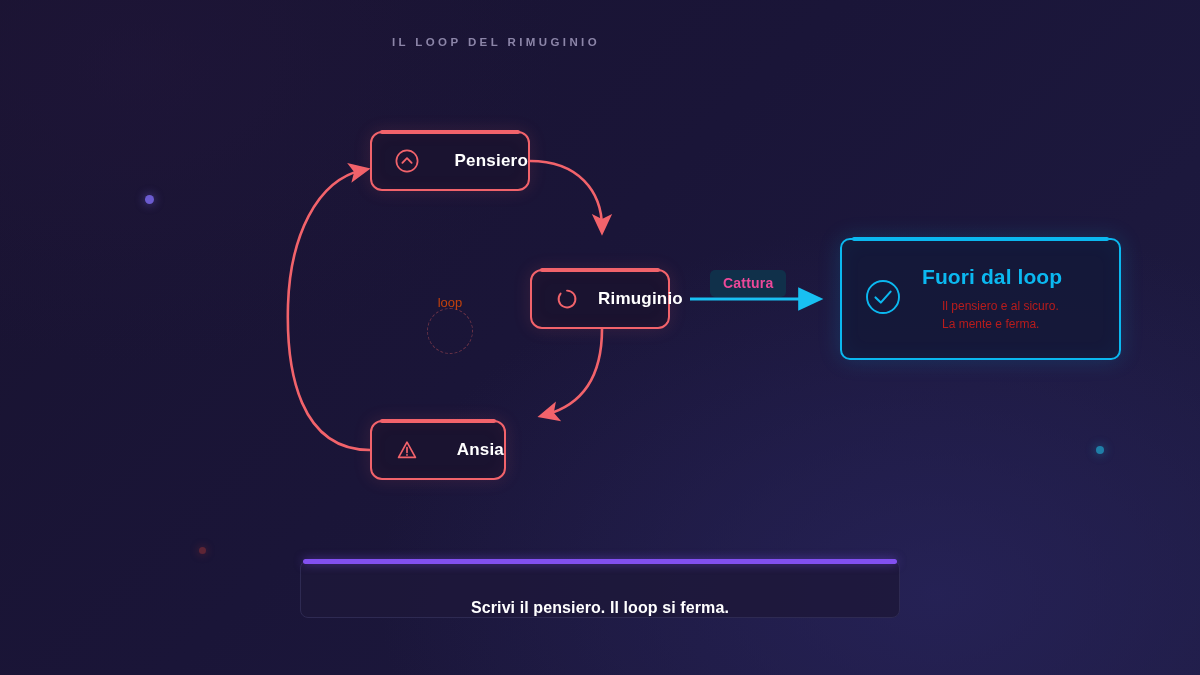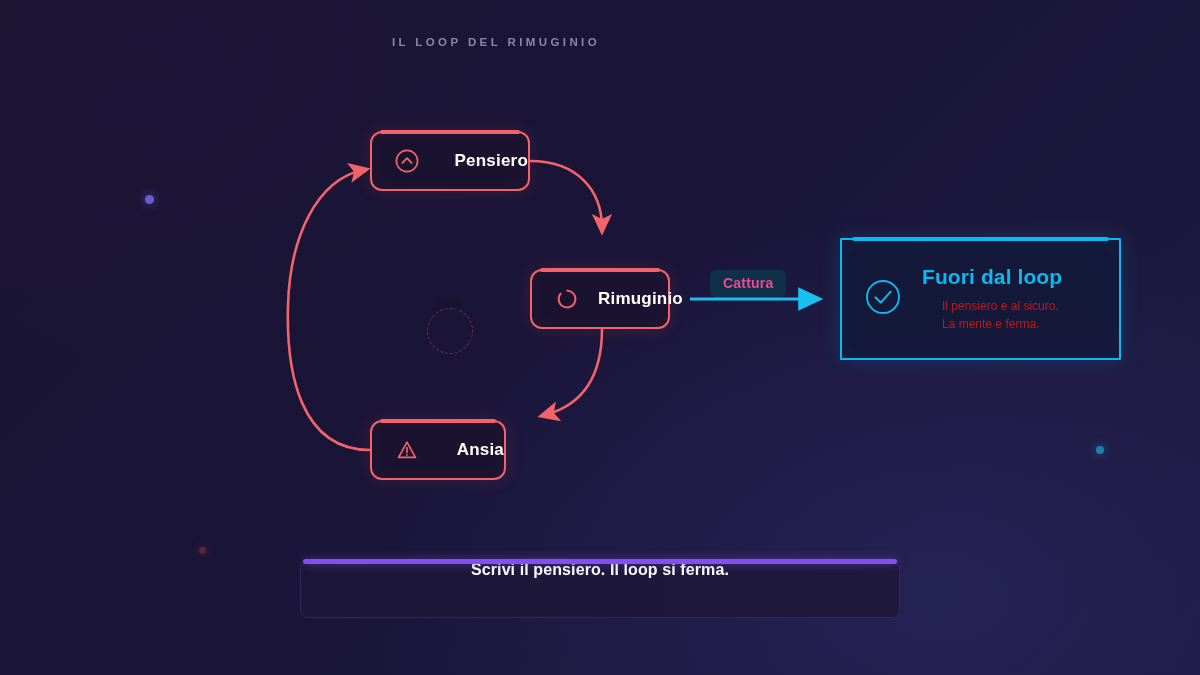--- a/index.html
+++ b/index.html
@@ -63,37 +63,37 @@
   #node-rimuginio { left:530px; top:269px; width:140px; height:60px; }
   #node-ansia   { left:370px; top:420px; width:136px; height:60px; }
 
   
   .loopring {
     position:absolute; left:427px; top:308px; width:46px; height:46px;
     border:1.5px dashed #6b3347; border-radius:50%;
   }
   .looptext {
     position:absolute; left:402px; top:295px; width:96px; text-align:center;
-    font-size:13px; color:#0f172a;
+    font-size:13px; color:#c2410c;
   }
 
   
   .badge {
     position:absolute; left:710px; top:270px;
     padding:5px 13px 6px;
     background:#10304a;
     border-radius:5px;
     font-size:14px; font-weight:bold; color:#ec4899;
     letter-spacing:0.2px;
   }
 
   
   .card {
     position:absolute; left:840px; top:238px; width:281px; height:122px;
-    border:2px solid #0bb8f0; border-radius:1px;
+    border:2px solid #0bb8f0; border-radius:10px;
     background:rgba(20,24,56,0.9);
     box-shadow:0 0 22px rgba(11,184,240,0.18), inset 0 0 22px rgba(11,184,240,0.05);
     display:flex; align-items:center;
   }
   .card .topbar {
     position:absolute; top:-3px; left:10px; right:10px; height:4px;
     background:#0bb8f0; border-radius:3px;
   }
   .card .cicon { margin-left:22px; flex:0 0 auto; }
   .card .cbody { margin-left:20px; }
@@ -101,21 +101,21 @@
     font-size:21px; font-weight:bold; color:#0bb8f0; letter-spacing:0.1px;
     margin-bottom:9px;
   }
   .card p { font-size:12px; color:#b91c1c; line-height:1.45;margin-left:20px; }
 
   
   .banner {
     position:absolute; left:300px; top:560px; width:600px; height:58px;
     border:1px solid #2e2a52; border-radius:8px;
     background:rgba(29,24,58,0.85);
-    display:flex; align-items:flex-start; justify-content:center;
+    display:flex; align-items:flex-end; justify-content:center;
   }
   .banner .bar {
     position:absolute; top:-2px; left:2px; right:2px; height:5px;
     background:#8250f0; border-radius:3px;
     box-shadow:0 0 10px rgba(130,80,240,0.5);
   }
   .banner span { font-size:16px; font-weight:bold; color:#ffffff; letter-spacing:0.1px; }
 </style>
 </head>
 <body>

